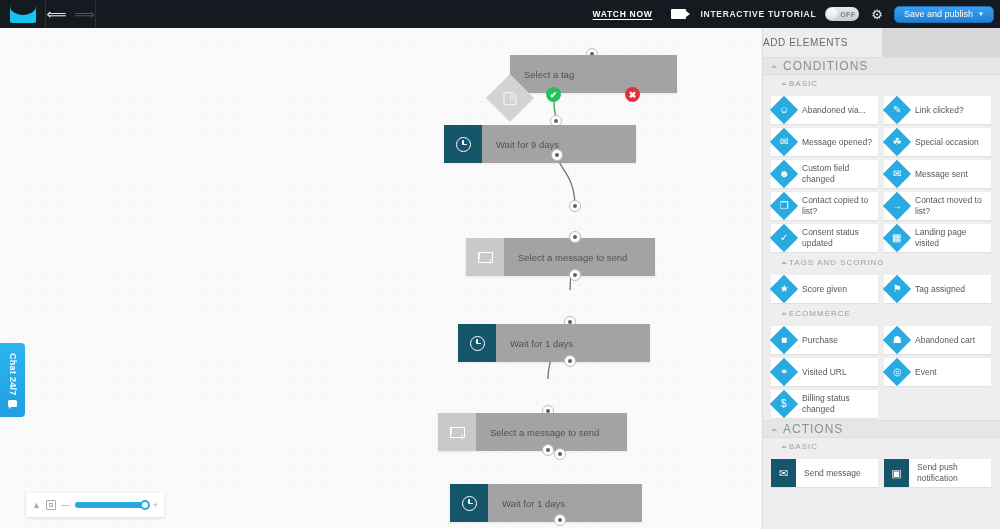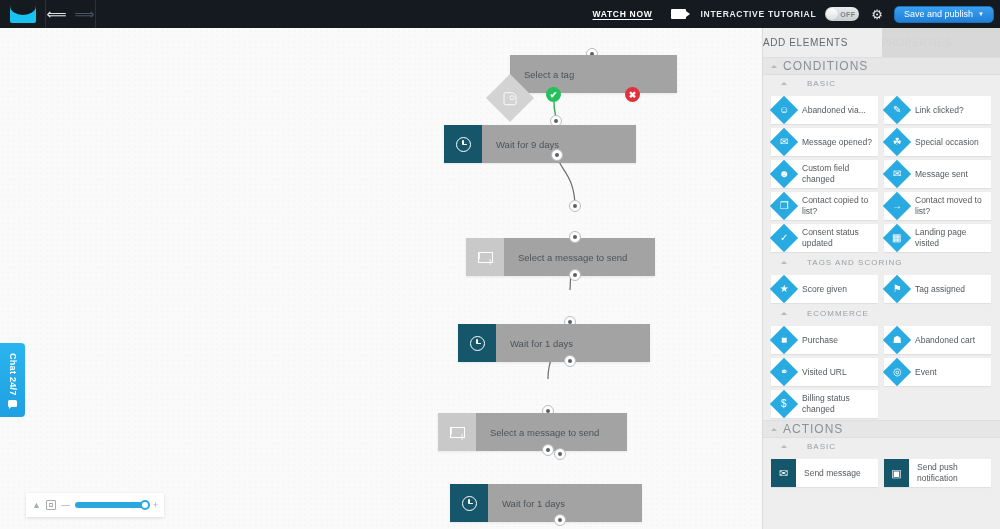--- a/index.html
+++ b/index.html
@@ -262,21 +262,21 @@
 
   .sec-head {
     height: 18px; display: flex; align-items: center; gap: 6px;
     padding-left: 8px; background: #e6e6e6;
     border-top: 1px solid #dedede; border-bottom: 1px solid #dedede;
   }
   .sec-head .lbl {
     font-size: 12px; color: #8b9096; letter-spacing: 1px;
   }
   .sub-head {
-    height: 17px; display: flex; align-items: center; gap: 20px;
+    height: 17px; display: flex; align-items: center; gap: 2px;
     padding-left: 18px;
   }
   .sub-head .lbl {
     font-size: 8px; color: #9aa0a5; letter-spacing: 1px;
   }
   .caret {
     width: 0; height: 0;
     border-left: 3.2px solid transparent;
     border-right: 3.2px solid transparent;
     border-bottom: 3.6px solid #b4b9bd;

